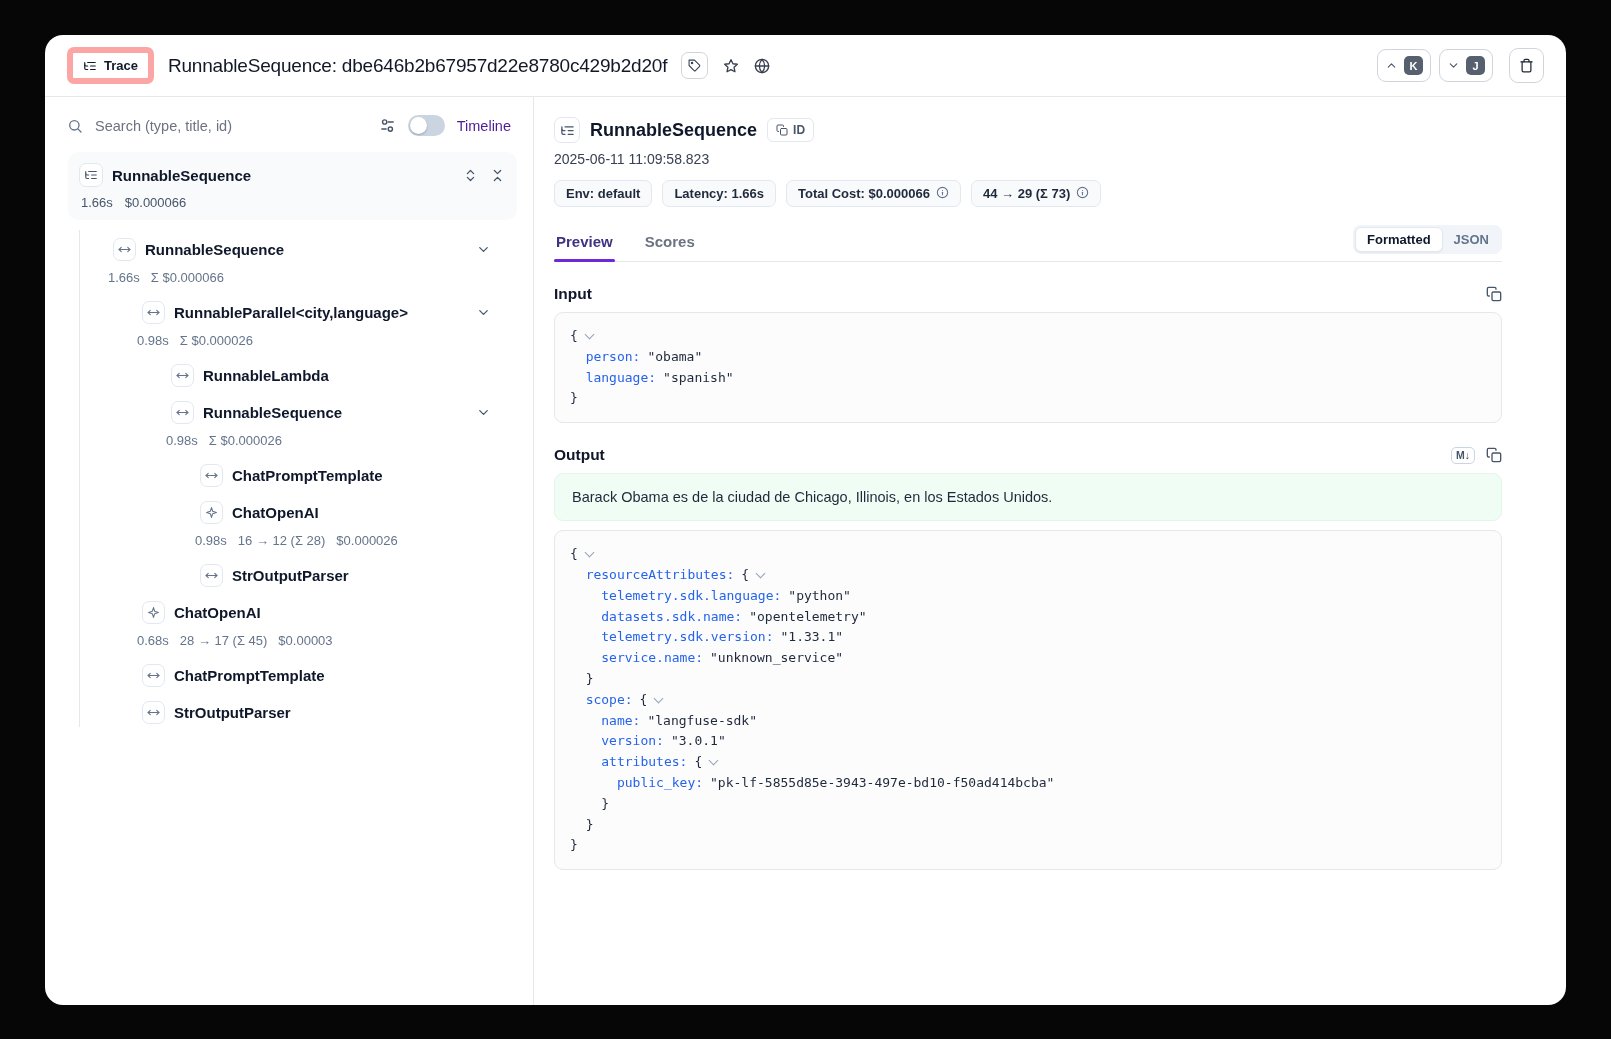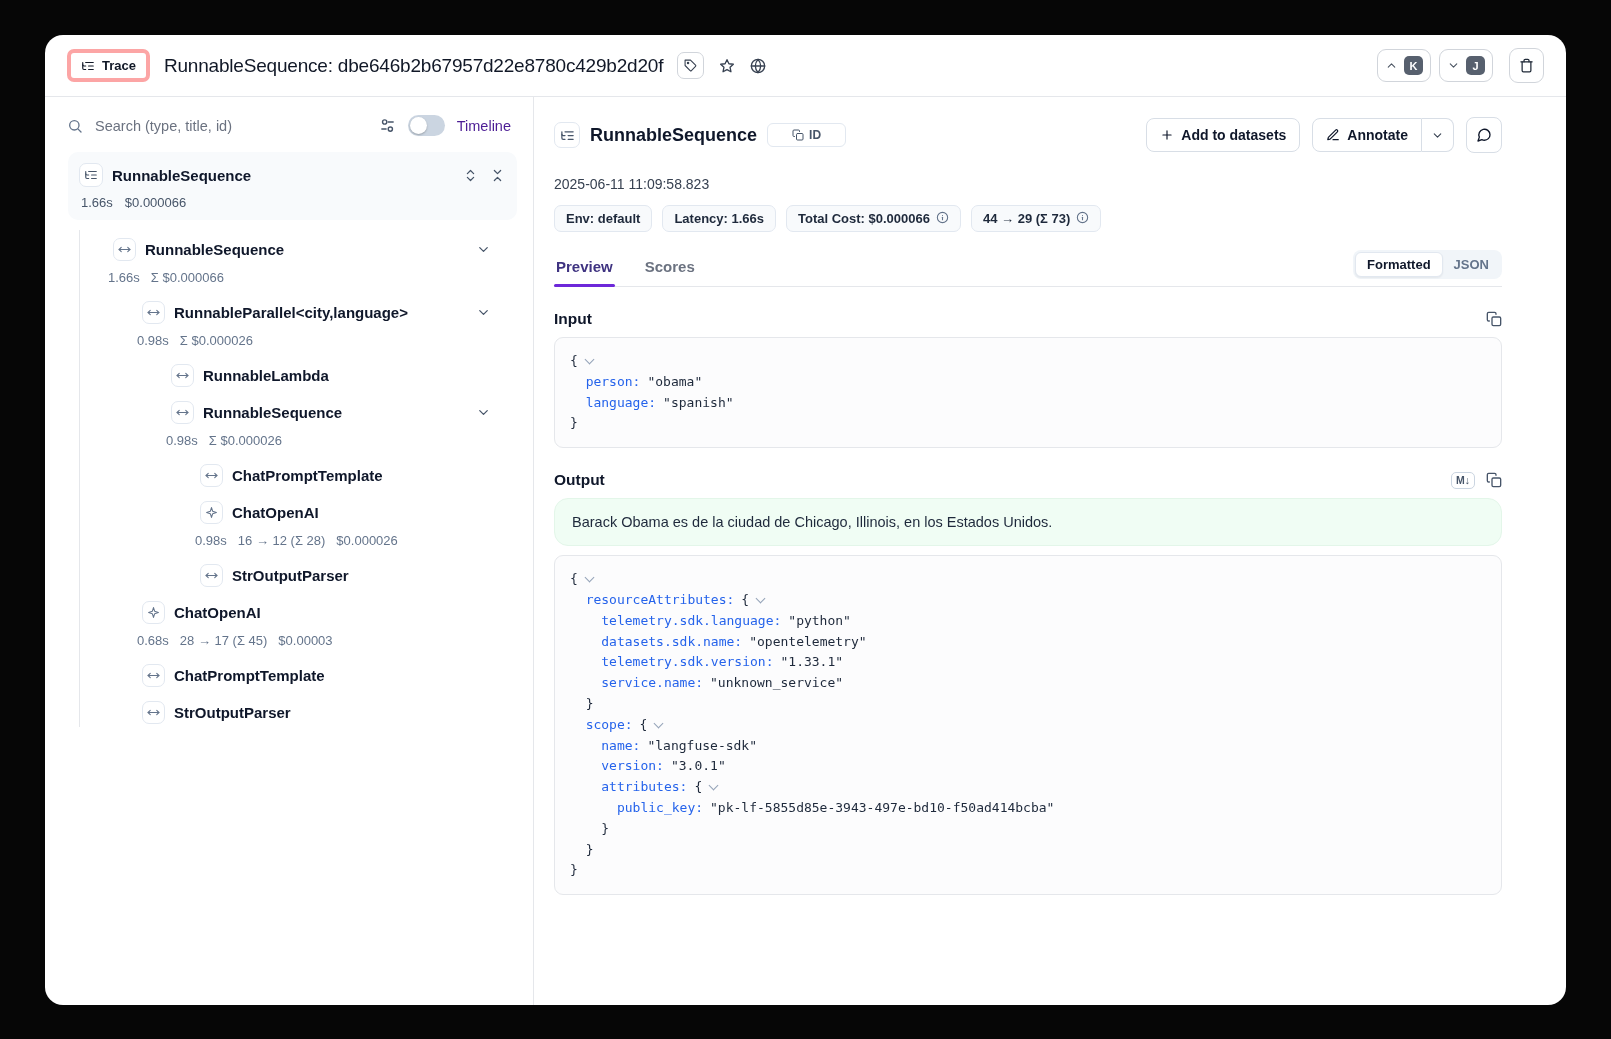--- a/index.html
+++ b/index.html
@@ -3,21 +3,21 @@
 <meta charset="utf-8">
 <style>
   *{margin:0;padding:0;box-sizing:border-box}
   html,body{width:1611px;height:1039px;overflow:hidden}
   body{background:#060606;font-family:"Liberation Sans","DejaVu Sans",sans-serif;color:#0f172a}
   svg.ic{stroke:currentColor;fill:none;stroke-width:2;stroke-linecap:round;stroke-linejoin:round;display:block}
   .window{position:absolute;left:45px;top:35px;right:45px;bottom:34px;background:#fff;border-radius:18px;display:flex;flex-direction:column;overflow:hidden}
 
   
   .app-header{flex:0 0 62px;border-bottom:1px solid #e5e7eb;display:flex;align-items:center;padding:0 22px;gap:14px}
-  .trace-badge{display:flex;align-items:center;gap:7px;border:4px solid #fca5a5;border-radius:7px;padding:5px 10px;font-size:13px;font-weight:700;color:#111827;background:#fff}
+  .trace-badge{display:flex;align-items:center;gap:7px;border:6px solid #fca5a5;border-radius:7px;padding:5px 10px;font-size:13px;font-weight:700;color:#111827;background:#fff}
   .page-title{font-size:19px;font-weight:400;color:#111827;letter-spacing:-.2px;white-space:nowrap}
   .title-icons{display:flex;align-items:center;gap:15px;color:#374151}
   .icon-btn-sm{width:27px;height:27px;border:1px solid #d1d5db;border-radius:7px;display:flex;align-items:center;justify-content:center;background:#fff;color:#374151}
   .bare-icon{display:flex;color:#374151}
   .top-right{margin-left:auto;display:flex;align-items:center;gap:8px}
   .nav-btn{display:flex;align-items:center;gap:6px;border:1px solid #d1d5db;border-radius:9px;background:#fff;padding:6px 7px;color:#4b5563}
   .keycap{width:19px;height:19px;border-radius:5px;background:#57606e;color:#fff;font-size:11px;font-weight:700;display:flex;align-items:center;justify-content:center}
   .trash-btn{width:35px;height:35px;border:1px solid #d1d5db;border-radius:9px;background:#fff;display:flex;align-items:center;justify-content:center;color:#1f2937;margin-left:8px}
 
   .app-body{flex:1;display:flex;min-height:0}
@@ -45,49 +45,49 @@
   .nlabel{font-size:15px;font-weight:600;color:#0f172a;white-space:nowrap}
   .node-chev{margin-left:auto;color:#475569;display:flex}
   .node-stats{display:flex;gap:11px;font-size:13px;color:#64748b;height:26px;align-items:center}
 
   
   .main{flex:1;display:flex;flex-direction:column;min-width:0}
   .main-inner{flex:1;overflow-y:auto;padding:20px 64px 42px 20px}
   .obs-header{display:flex;align-items:center;gap:10px}
   .obs-badge{width:26px;height:26px;border:1px solid #e2e8f0;border-radius:7px;background:#fff;display:flex;align-items:center;justify-content:center;color:#475569}
   .obs-title{font-size:18px;font-weight:700;color:#0f172a}
-  .id-chip{display:flex;align-items:center;gap:5px;border:1px solid #e2e8f0;border-radius:6px;padding:4px 24px;font-size:12px;font-weight:600;color:#475569;background:#fff}
+  .id-chip{display:flex;align-items:center;gap:5px;border:1px solid #e2e8f0;border-radius:6px;padding:4px 8px;font-size:12px;font-weight:600;color:#475569;background:#fff}
   .hdr-actions{margin-left:auto;display:flex;align-items:center}
   .btn{display:flex;align-items:center;gap:7px;border:1px solid #d8dee6;border-radius:8px;background:#fff;padding:8px 13px;font-size:14px;font-weight:600;color:#0f172a}
   .add-btn{margin-right:12px}
   .split{display:flex;margin-right:12px}
   .split .btn{border-radius:8px 0 0 8px}
   .split .btn-chev{width:32px;border:1px solid #d8dee6;border-left:none;border-radius:0 8px 8px 0;background:#fff;display:flex;align-items:center;justify-content:center;color:#374151}
   .comment-btn{width:36px;height:36px;border:1px solid #d8dee6;border-radius:8px;background:#fff;display:flex;align-items:center;justify-content:center;color:#0f172a}
-  .timestamp{margin-top:23px;font-size:14px;color:#374151}
+  .timestamp{margin-top:8px;font-size:14px;color:#374151}
   .badges{margin-top:13px;display:flex;gap:10px;flex-wrap:wrap}
   .badge{display:flex;align-items:flex-start;gap:6px;background:#f8fafc;border:1px solid #e2e8f0;border-radius:7px;padding:5px 11px;font-size:13px;font-weight:600;color:#1e293b}
   .badge .info{color:#64748b;display:flex}
   .tabs-row{margin-top:18px;display:flex;align-items:flex-end;border-bottom:1px solid #e5e7eb}
   .tab{padding:0 2px 11px;margin-right:28px;font-size:15px;font-weight:600;color:#6b7280;position:relative;cursor:pointer}
   .tab.active{color:#3f3381}
   .tab.active::after{content:"";position:absolute;left:0;right:0;bottom:-1px;height:3px;background:#6d28d9;border-radius:2px}
   .fmt-toggle{margin-left:auto;margin-bottom:7px;display:flex;align-items:center;background:#f1f5f9;border-radius:8px;padding:2px}
   .fmt-seg{padding:4px 11px;font-size:13px;font-weight:600;border-radius:6px;color:#64748b;cursor:pointer}
   .fmt-seg.active{background:#fff;border:1px solid #e2e8f0;color:#0f172a;box-shadow:0 1px 2px rgba(0,0,0,.06)}
   .section-head{margin-top:23px;display:flex;align-items:center}
   .section-title{font-size:15.5px;font-weight:700;color:#0f172a}
   .section-icons{margin-left:auto;display:flex;align-items:center;gap:11px;color:#475569}
   .md-chip{border:1px solid #cbd5e1;border-radius:5px;font-size:10.5px;font-weight:700;color:#475569;padding:1px 4px;line-height:1.25;background:#fff}
   .icon-plain{display:flex;color:#475569;background:none;border:none;cursor:pointer}
   .code-box{margin-top:9px;border:1px solid #e5e7eb;border-radius:9px;background:#fcfcfd;padding:13px 15px;font-family:"DejaVu Sans Mono","Liberation Mono",monospace;font-size:13px;line-height:20.8px;color:#1e293b}
   .ck{color:#2563eb;margin-right:7px}
   .cv{color:#1e293b}
   .cchev{display:inline-block;width:7px;height:7px;border-right:1.6px solid #94a3b8;border-bottom:1.6px solid #94a3b8;transform:rotate(45deg);margin-left:8px;vertical-align:2px;cursor:pointer}
-  .output-box{margin-top:9px;background:#f0fdf4;border:1px solid #e3f6e9;border-radius:14px;padding:15px 17px;font-size:14.5px;color:#1e293b}
+  .output-box{margin-top:9px;background:#f0fdf4;border:1px solid #e3f6e9;border-radius:9px;padding:15px 17px;font-size:14.5px;color:#1e293b}
 </style>
 </head>
 <body>
 
 <svg width="0" height="0" style="position:absolute">
   <defs>
     <symbol id="i-tree" viewBox="0 0 24 24">
         <path d="M21 12h-8"></path>
         <path d="M21 6H8"></path>
         <path d="M21 18h-8"></path>
@@ -419,46 +419,20 @@
                 <use href="#i-tree"></use>
               </svg>
             </span>
           <span class="obs-title">RunnableSequence</span>
           <span class="id-chip">
             <svg class="ic" width="12" height="12">
                 <use href="#i-copy"></use>
               </svg>
             <span>ID</span>
           </span>
-          <div class="hdr-actions">
-            <button class="btn add-btn">
-              <svg class="ic" width="14" height="14">
-                  <use href="#i-plus"></use>
-                </svg>
-              <span>Add to datasets</span>
-            </button>
-            <div class="split">
-              <button class="btn">
-                <svg class="ic" width="14" height="14">
-                    <use href="#i-pencil"></use>
-                  </svg>
-                <span>Annotate</span>
-              </button>
-              <button class="btn-chev">
-                  <svg class="ic" width="13" height="13">
-                    <use href="#i-chev-down"></use>
-                  </svg>
-                </button>
-            </div>
-            <button class="comment-btn">
-                <svg class="ic" width="16" height="16">
-                  <use href="#i-comment"></use>
-                </svg>
-              </button>
-          </div>
         </div>
 
         <div class="timestamp">2025-06-11 11:09:58.823</div>
 
         <div class="badges">
           <span class="badge">
               <span>Env: default</span>
             </span>
           <span class="badge">
               <span>Latency: 1.66s</span>

